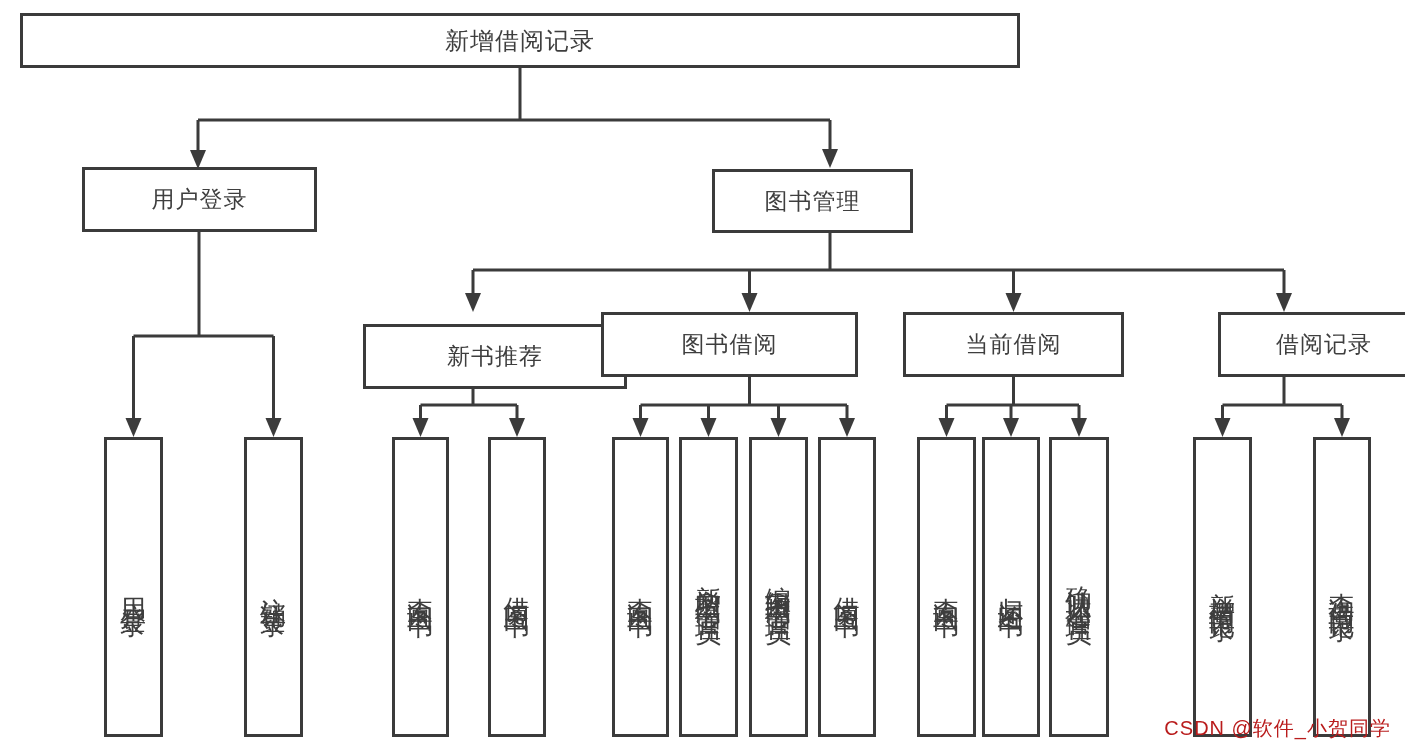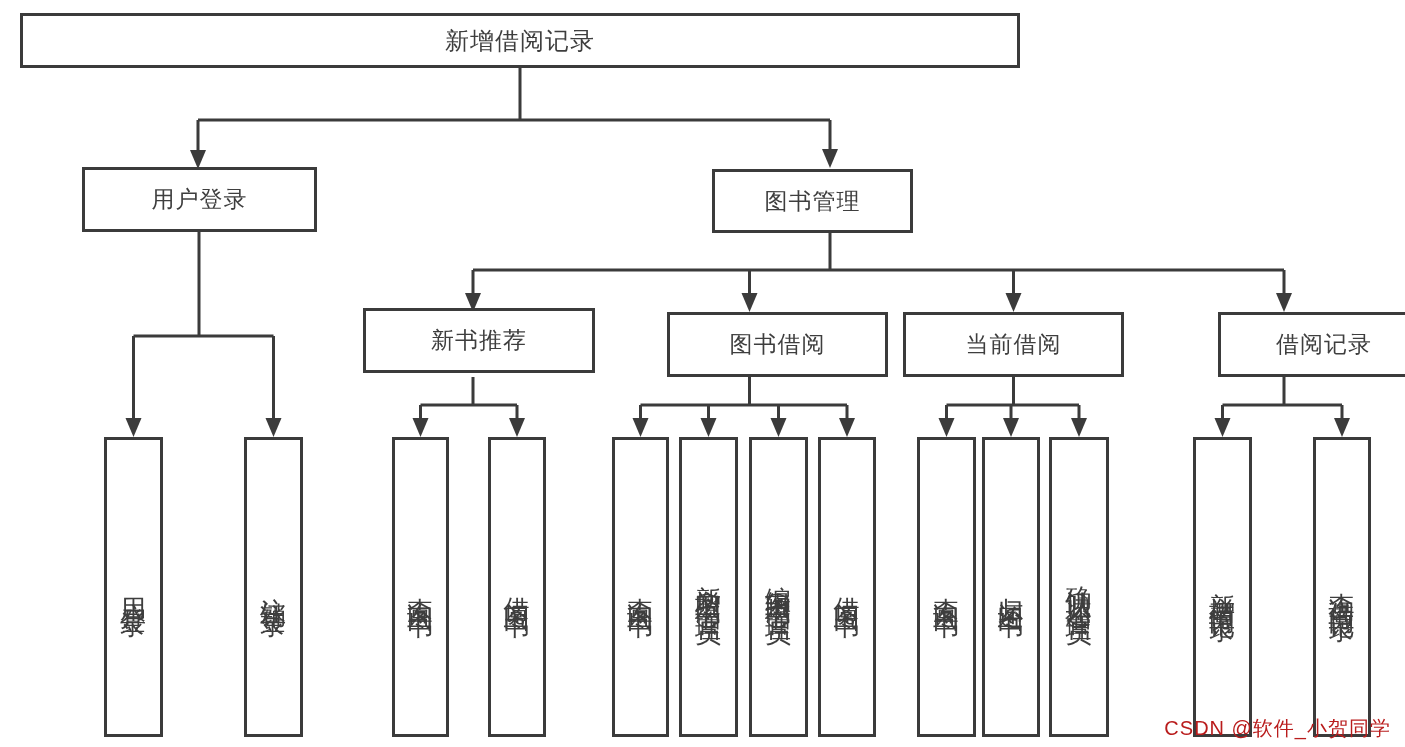--- a/index.html
+++ b/index.html
@@ -115,24 +115,24 @@
     <span>新增借阅记录</span>
   </div>
 
   <div class="node hnode" style="left:82px; top:167px; width:235px; height:65px;">
     <span>用户登录</span>
   </div>
   <div class="node hnode" style="left:712px; top:169px; width:201px; height:64px;">
     <span>图书管理</span>
   </div>
 
-  <div class="node hnode" style="left:363px; top:308px; width:232px; height:65px;">
+  <div class="node hnode" style="left:363px; top:324px; width:264px; height:65px;">
     <span>新书推荐</span>
   </div>
-  <div class="node hnode" style="left:667px; top:312px; width:221px; height:65px;">
+  <div class="node hnode" style="left:601px; top:312px; width:257px; height:65px;">
     <span>图书借阅</span>
   </div>
   <div class="node hnode" style="left:903px; top:312px; width:221px; height:65px;">
     <span>当前借阅</span>
   </div>
   <div class="node hnode" style="left:1218px; top:312px; width:212px; height:65px;">
     <span>借阅记录</span>
   </div>
 
   <div class="node vnode" style="left:104px; top:437px; width:59px; height:300px;">

